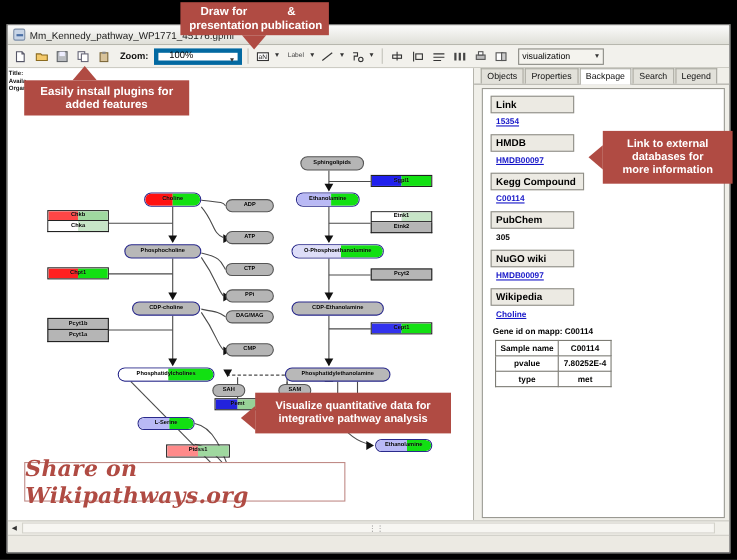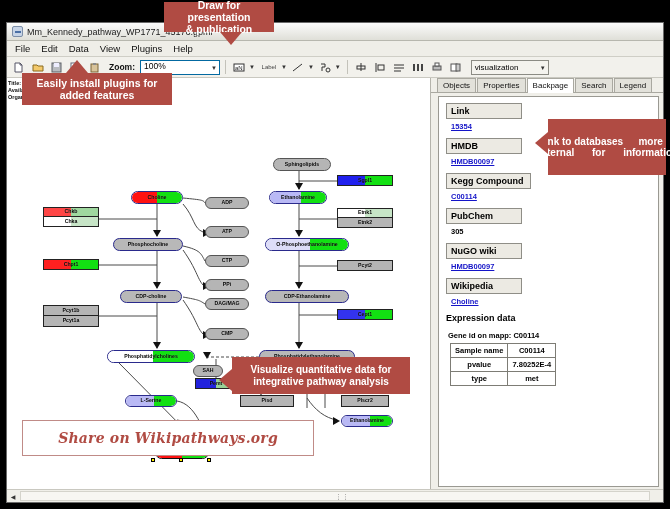--- a/index.html
+++ b/index.html
@@ -47,22 +47,22 @@
     height:21px;background:#f2f1ec;border-bottom:1px solid #c9c8c0;
     display:flex;align-items:center;padding:0 3px;gap:2px;
   }
   .tb-btn{
     width:17px;height:17px;display:flex;align-items:center;justify-content:center;
     font-size:10px;color:#444;border:1px solid transparent;border-radius:2px;
   }
   .tb-sep{width:1px;height:14px;background:#c3c2ba;margin:0 3px;}
   .zoom-label{font-size:8.5px;color:#111;margin:0 3px 0 4px;font-weight:bold;}
   .zoom-combo{
-    width:80px;height:15px;background:#fff;border:1px solid #0369a1;
-    font-size:8.5px;display:flex;align-items:flex-start;padding-left:3px;position:relative;
+    width:80px;height:15px;background:#fff;border:4px solid #0369a1;
+    font-size:8.5px;display:flex;align-items:flex-end;padding-left:10px;position:relative;
   }
   .zoom-combo .arw{position:absolute;right:2px;top:4px;font-size:6px;color:#333;}
   .vis-combo{
     width:78px;height:15px;background:#f4f3ee;border:1px solid #8b8b84;
     font-size:8px;display:flex;align-items:center;padding-left:3px;position:relative;margin-left:4px;
   }
   .vis-combo .arw{position:absolute;right:2px;top:4px;font-size:6px;color:#333;}
   .tb-drop{font-size:6px;color:#333;margin-left:-1px;margin-right:1px;}
   
   .content{display:flex;height:calc(481px - 18px - 16px - 21px - 15px);}
@@ -138,41 +138,33 @@
     border-bottom:13px solid #b04b43;}
   .arrow-left{position:absolute;width:0;height:0;z-index:30;
     border-top:11px solid transparent;border-bottom:11px solid transparent;
     border-right:13px solid #b04b43;}
   .share-box{
     position:absolute;left:22px;top:420px;width:292px;height:36px;background:#fff;
     border:1px solid #c08b87;display:flex;align-items:center;justify-content:center;z-index:25;
   }
   .share-box span{
     font-family:"DejaVu Serif", serif;font-style:italic;font-weight:bold;
-    font-size:14px;color:#b04b43;letter-spacing:.2px;
+    font-size:20px;color:#b04b43;letter-spacing:.2px;
   }
 </style>
 </head>
 <body>
 
 <div class="app-window">
 
   <div class="titlebar">
     <div class="app-icon"></div>
     <span>Mm_Kennedy_pathway_WP1771_45176.gpml</span>
   </div>
 
-  <div class="menubar">
-    <div class="mi">File</div>
-    <div class="mi">Edit</div>
-    <div class="mi">Data</div>
-    <div class="mi">View</div>
-    <div class="mi">Plugins</div>
-    <div class="mi">Help</div>
-  </div>
 
   <div class="toolbar">
     <div class="tb-btn">
       <svg width="11" height="11" viewBox="0 0 11 11">
           <path d="M2 1h5l2 2v7H2z" fill="#fff" stroke="#556" stroke-width="1"></path>
           <path d="M7 1v2h2" fill="none" stroke="#556"></path>
         </svg>
     </div>
     <div class="tb-btn">
       <svg width="12" height="11" viewBox="0 0 12 11">
@@ -530,21 +522,20 @@
 
         <div class="bp-head">PubChem</div>
         <span class="bp-plain">305</span>
 
         <div class="bp-head">NuGO wiki</div>
         <a class="bp-link" href="#">HMDB00097</a>
 
         <div class="bp-head">Wikipedia</div>
         <a class="bp-link" href="#">Choline</a>
 
-        <div class="bp-exp">Expression data</div>
         <div class="bp-geneid">Gene id on mapp: C00114</div>
 
         <table class="exp">
           <tbody>
               <tr>
             <td>Sample name</td>
             <td>C00114</td>
           </tr>
           <tr>
             <td>pvalue</td>
@@ -564,33 +555,33 @@
     <div class="trk"></div>
     <div class="ar">◀</div>
     <div class="thumbdots">⋮⋮</div>
   </div>
 
   <div class="statusbar">
     
   </div>
 </div>
 
-<div class="callout" style="left:164px;top:2px;width:110px;height:30px;font-size:10.5px;flex-direction:column;">
+<div class="callout" style="left:164px;top:2px;width:135px;height:30px;font-size:10.5px;flex-direction:row;">
   <span>Draw for presentation</span>
   <span>&amp; publication</span>
 </div>
 <div class="arrow-down" style="left:220px;top:32px;"></div>
 
 <div class="callout" style="left:22px;top:73px;width:150px;height:32px;font-size:10.5px;flex-direction:column;">
   <span>Easily install plugins for</span>
   <span>added features</span>
 </div>
 <div class="arrow-up" style="left:66px;top:60px;"></div>
 
-<div class="callout" style="left:548px;top:119px;width:118px;height:56px;font-size:10px;flex-direction:row;">
+<div class="callout" style="left:548px;top:119px;width:118px;height:48px;font-size:10px;flex-direction:column;">
   <span>Link  to external</span>
   <span>databases  for</span>
   <span>more information</span>
 </div>
 <div class="arrow-left" style="left:535px;top:132px;"></div>
 
 <div class="callout" style="left:232px;top:357px;width:178px;height:37px;font-size:10px;flex-direction:column;">
   <span>Visualize quantitative data  for</span>
   <span>integrative pathway analysis</span>
 </div>

